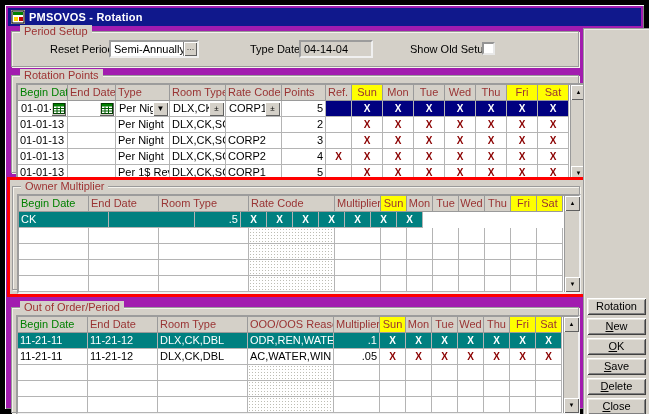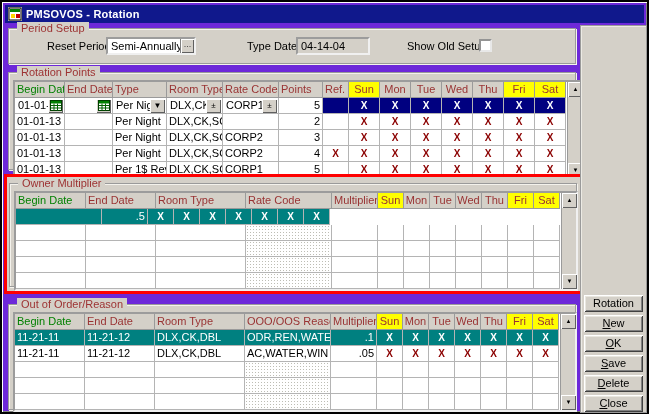--- a/index.html
+++ b/index.html
@@ -3,22 +3,22 @@
 <meta charset="utf-8">
 <style>
   :root{
     --titlebar:#10188c; --sel-navy:#000080; --sel-teal:#008080;
     --hdr-yellow:#ffff00; --hdr-red:#993333; --hdr-green:#008000;
     --x-red:#8b0000; --hl-red:#ff0000;
   }
   html,body{margin:0;padding:0;background:#808080;}
   *{box-sizing:border-box;}
   body{font-family:"Liberation Sans","DejaVu Sans",sans-serif;font-size:11px;color:#000;}
-  .window{position:relative;width:649px;height:414px;background:#6d28d9;
-    border:2px solid #000000;
+  .window{position:relative;width:649px;height:414px;background:#a21caf;
+    border:5px solid #000000;
     box-shadow:inset 1px 1px 0 #ffffff, inset -1px -1px 0 #808080;}
   .titlebar{position:absolute;left:3px;top:3px;right:3px;height:18px;
     background:var(--titlebar);display:flex;align-items:center;padding-left:3px;}
   .titlebar .title-text{color:#fff;font-weight:bold;font-size:11px;margin-left:4px;letter-spacing:.2px;}
   .app-icon{width:14px;height:14px;display:inline-block;}
 
   .group{position:absolute;border:1px solid #9a9a9a;
     box-shadow:inset 1px 1px 0 #f4f2ec, 1px 1px 0 #f4f2ec;background:#d4d0c8;}
   .legend{position:absolute;top:-7px;left:8px;background:#d4d0c8;padding:0 4px;
     color:#9d3232;font-size:11px;white-space:nowrap;}
@@ -256,20 +256,21 @@
               <div class="tcell" style="width: 46px;">Multiplier</div>
               <div class="tcell hyellow ctr" style="width: 26px;">Sun</div>
               <div class="tcell ctr" style="width: 26px;">Mon</div>
               <div class="tcell ctr" style="width: 26px;">Tue</div>
               <div class="tcell ctr" style="width: 26px;">Wed</div>
               <div class="tcell ctr" style="width: 26px;">Thu</div>
               <div class="tcell hyellow ctr" style="width: 26px;">Fri</div>
               <div class="tcell hyellow ctr" style="width: 26px;">Sat</div>
             </div>
             <div class="trow rowteal">
+              <div class="tcell" style="width: 90px;">CK</div>
               <div class="tcell" style="width: 86px;"></div>
               <div class="tcell num" style="width: 46px;">.5</div>
               <div class="tcell ctr xmark" style="width: 26px;">X</div>
               <div class="tcell ctr xmark" style="width: 26px;">X</div>
               <div class="tcell ctr xmark" style="width: 26px;">X</div>
               <div class="tcell ctr xmark" style="width: 26px;">X</div>
               <div class="tcell ctr xmark" style="width: 26px;">X</div>
               <div class="tcell ctr xmark" style="width: 26px;">X</div>
               <div class="tcell ctr xmark" style="width: 26px;">X</div>
             </div>
@@ -332,21 +333,21 @@
             <div class="vscroll">
               <div class="sbtn up">▲</div>
               <div class="sbtn down">▼</div>
             </div>
           </div>
         </div>
     </div>
   </div>
 
   <div class="group" style="left:6px;top:302px;width:568px;height:106px;">
-    <span class="legend">Out of Order/Reason</span>
+    <span class="legend">Out of Order/Period</span>
     <div id="ooo-mount" style="position:absolute;left:4px;top:7px;right:0;bottom:0;">
         <div class="tbl" style="width: 564px; height: 100px;">
           <div class="trow hrow">
             <div class="tcell hgreen" style="width: 70px;">Begin Date</div>
             <div class="tcell" style="width: 70px;">End Date</div>
             <div class="tcell" style="width: 90px;">Room Type</div>
             <div class="tcell" style="width: 86px;">OOO/OOS Reason</div>
             <div class="tcell" style="width: 46px;">Multiplier</div>
             <div class="tcell hyellow ctr" style="width: 26px;">Sun</div>
             <div class="tcell ctr" style="width: 26px;">Mon</div>

